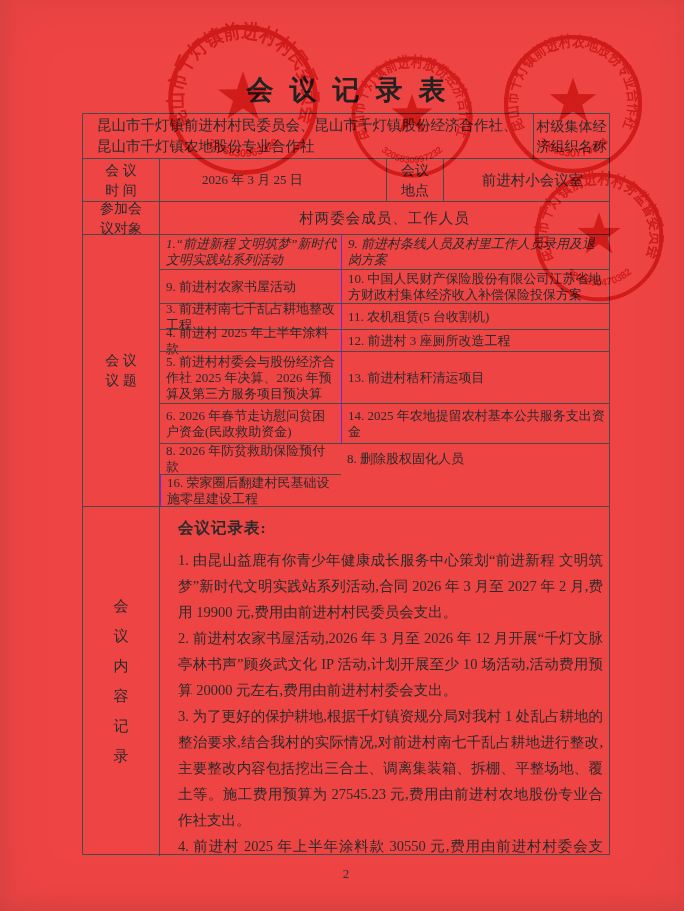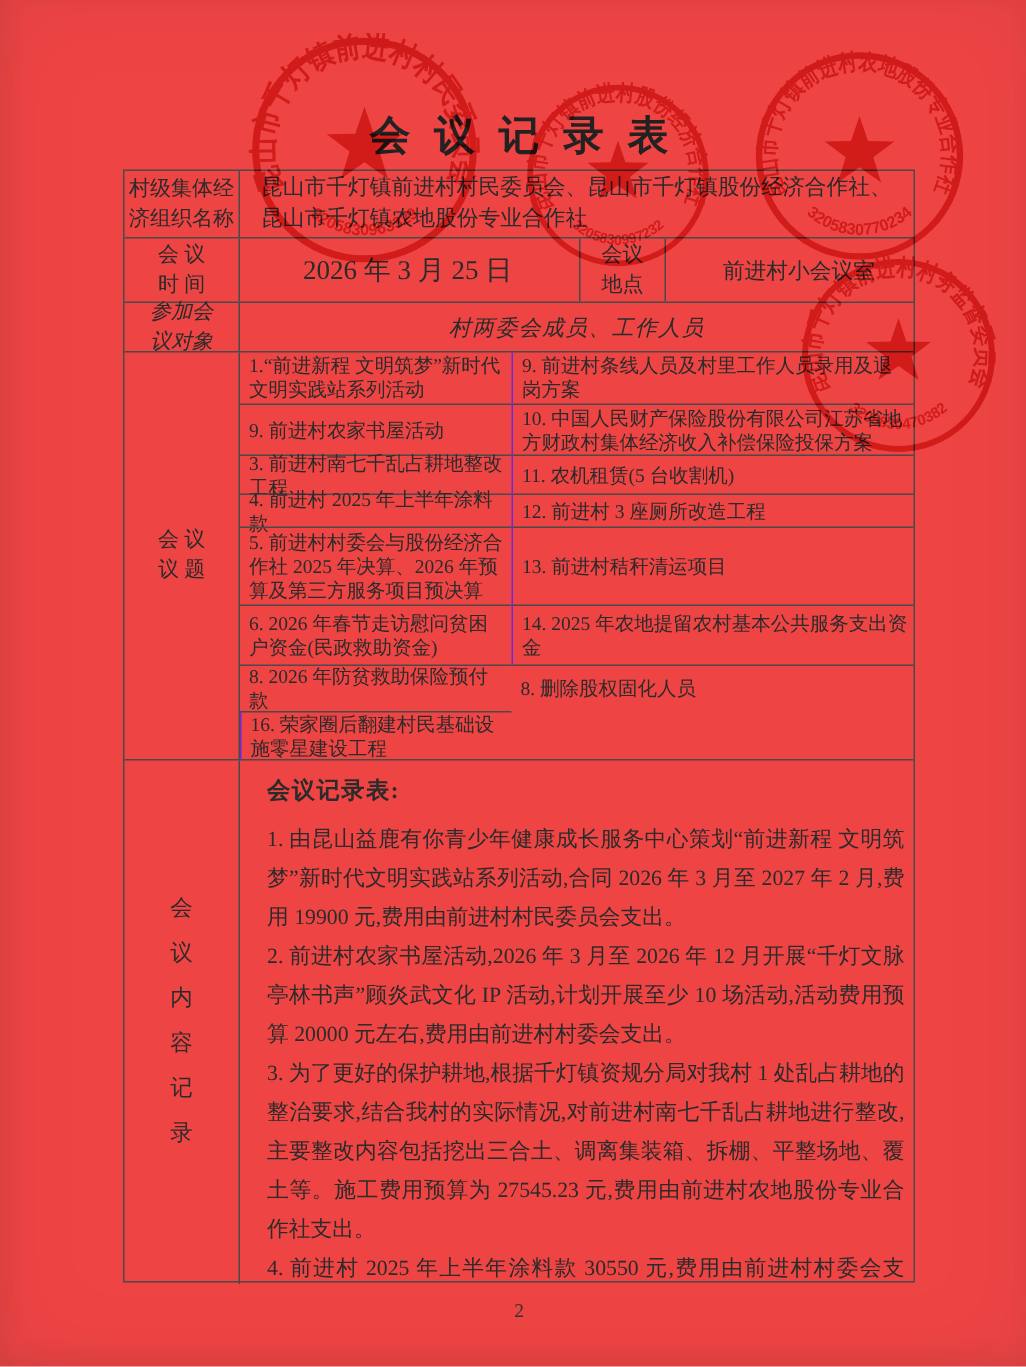--- a/index.html
+++ b/index.html
@@ -43,48 +43,48 @@
   }
   .r-org { height: 44px; }
   .org-value {
     flex: 1; display: flex; align-items: center;
     padding: 2px 10px 2px 14px; line-height: 21px; font-size: 14.5px;
   }
   .r-when { height: 43px; }
   .time-value {
     flex: 0 0 227px; width: 227px;
     display: flex; align-items: center;
-    padding-left: 42px; font-size: 18px;
+    padding-left: 42px; font-size: 13px;
   }
   .place-label { width: 57px; flex: 0 0 57px; }
   .place-value {
     flex: 1; display: flex; align-items: center; justify-content: center;
     font-size: 14.5px;
     padding-left: 12px;
   }
-  .r-att { height: 33px; font-style: italic; }
+  .r-att { height: 33px; }
   .att-value {
     flex: 1; display: flex; align-items: center; justify-content: center;
     font-size: 14.5px; letter-spacing: 1px;
   }
   .r-agenda { height: 272px; }
   .agenda-grid {
     flex: 1;
     display: grid;
     grid-template-columns: 181px 1fr;
     grid-template-rows: 34px 34px 26px 22px 52px 40px 31px 33px;
     border-left: 1px solid #4a4a4a;
   }
   .a-cell {
     display: flex; align-items: center;
     padding: 1px 4px 1px 6px;
     font-size: 13px; line-height: 16px;
     border-top: 1px solid #4a4a4a;
   }
-  .a-cell.first { border-top: none; }
+  .a-cell.first { border-top: none; font-style: italic; }
   .a-cell.right { border-left: 1px solid #6d28d9; }
   .r-minutes { height: 350px; }
   .v-label { gap: 13px; font-size: 15px; }
   .minutes-body {
     flex: 1; padding: 8px 6px 0 18px;
     border-left: 1px solid #4a4a4a;
     overflow: hidden;
   }
   .m-heading { font-size: 15.5px; font-weight: bold; line-height: 26px; margin-bottom: 6px; letter-spacing: 1px; }
   .minutes-body p {
@@ -115,25 +115,25 @@
 </head>
 <body>
 
 <div class="page">
 
   <div class="doc-title">会议记录表</div>
 
   <div class="doc-table">
 
     <div class="t-row r-org">
+      <div class="cell org-value">昆山市千灯镇前进村村民委员会、昆山市千灯镇股份经济合作社、昆山市千灯镇农地股份专业合作社</div>
       <div class="cell label-cell">
         <span>村级集体经</span>
         <span>济组织名称</span>
       </div>
-      <div class="cell org-value">昆山市千灯镇前进村村民委员会、昆山市千灯镇股份经济合作社、昆山市千灯镇农地股份专业合作社</div>
     </div>
 
     <div class="t-row r-when">
       <div class="cell label-cell">
         <span>会 议</span>
         <span>时 间</span>
       </div>
       <div class="cell time-value">2026 年 3 月 25 日</div>
       <div class="cell label-cell place-label">
         <span>会议</span>

